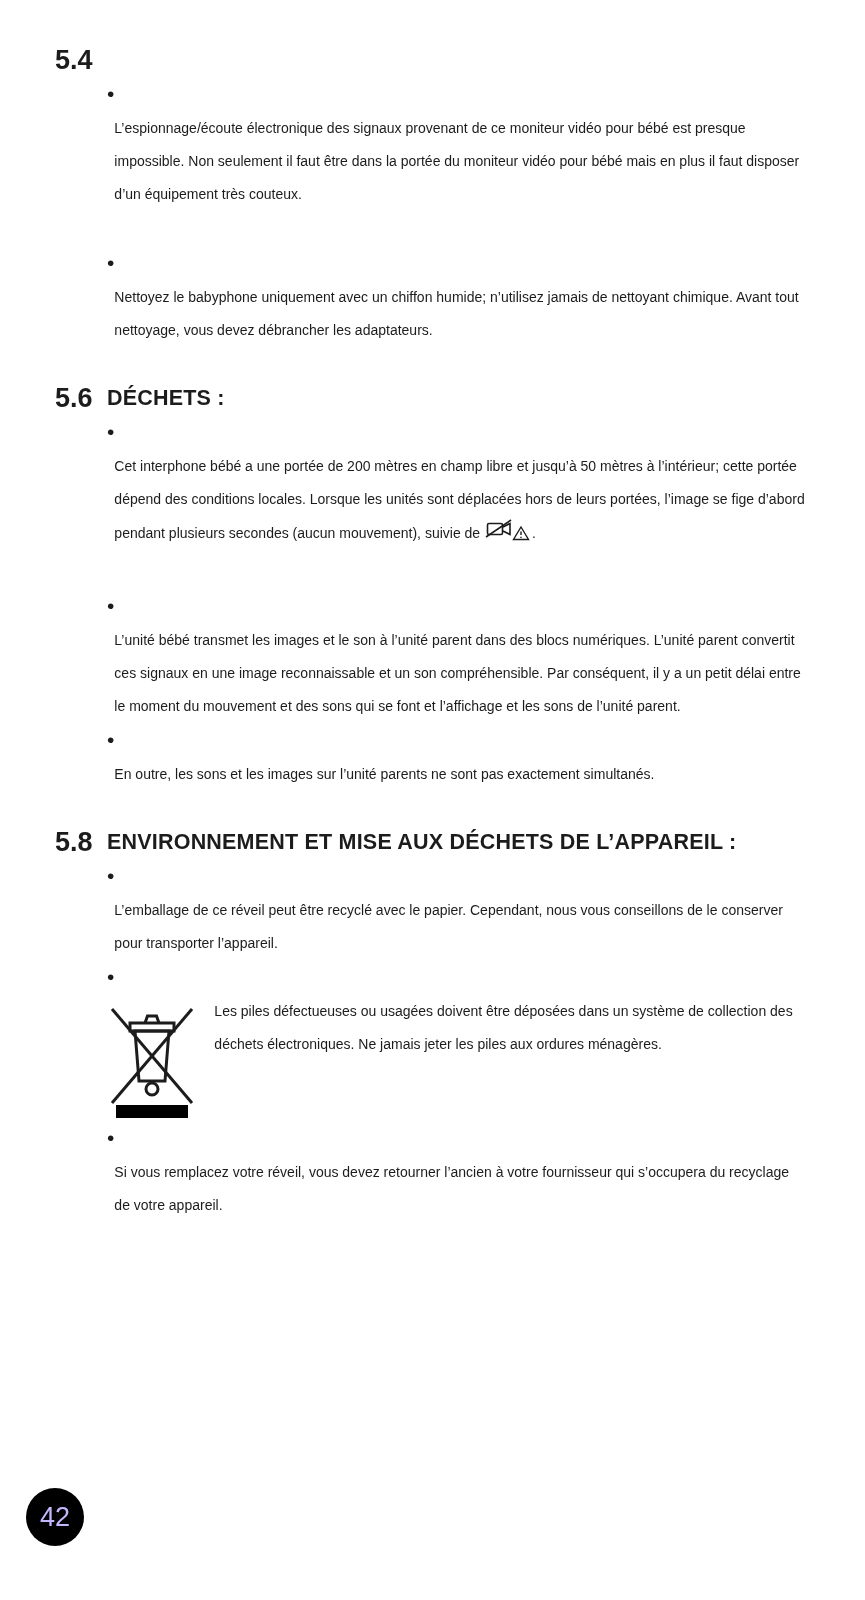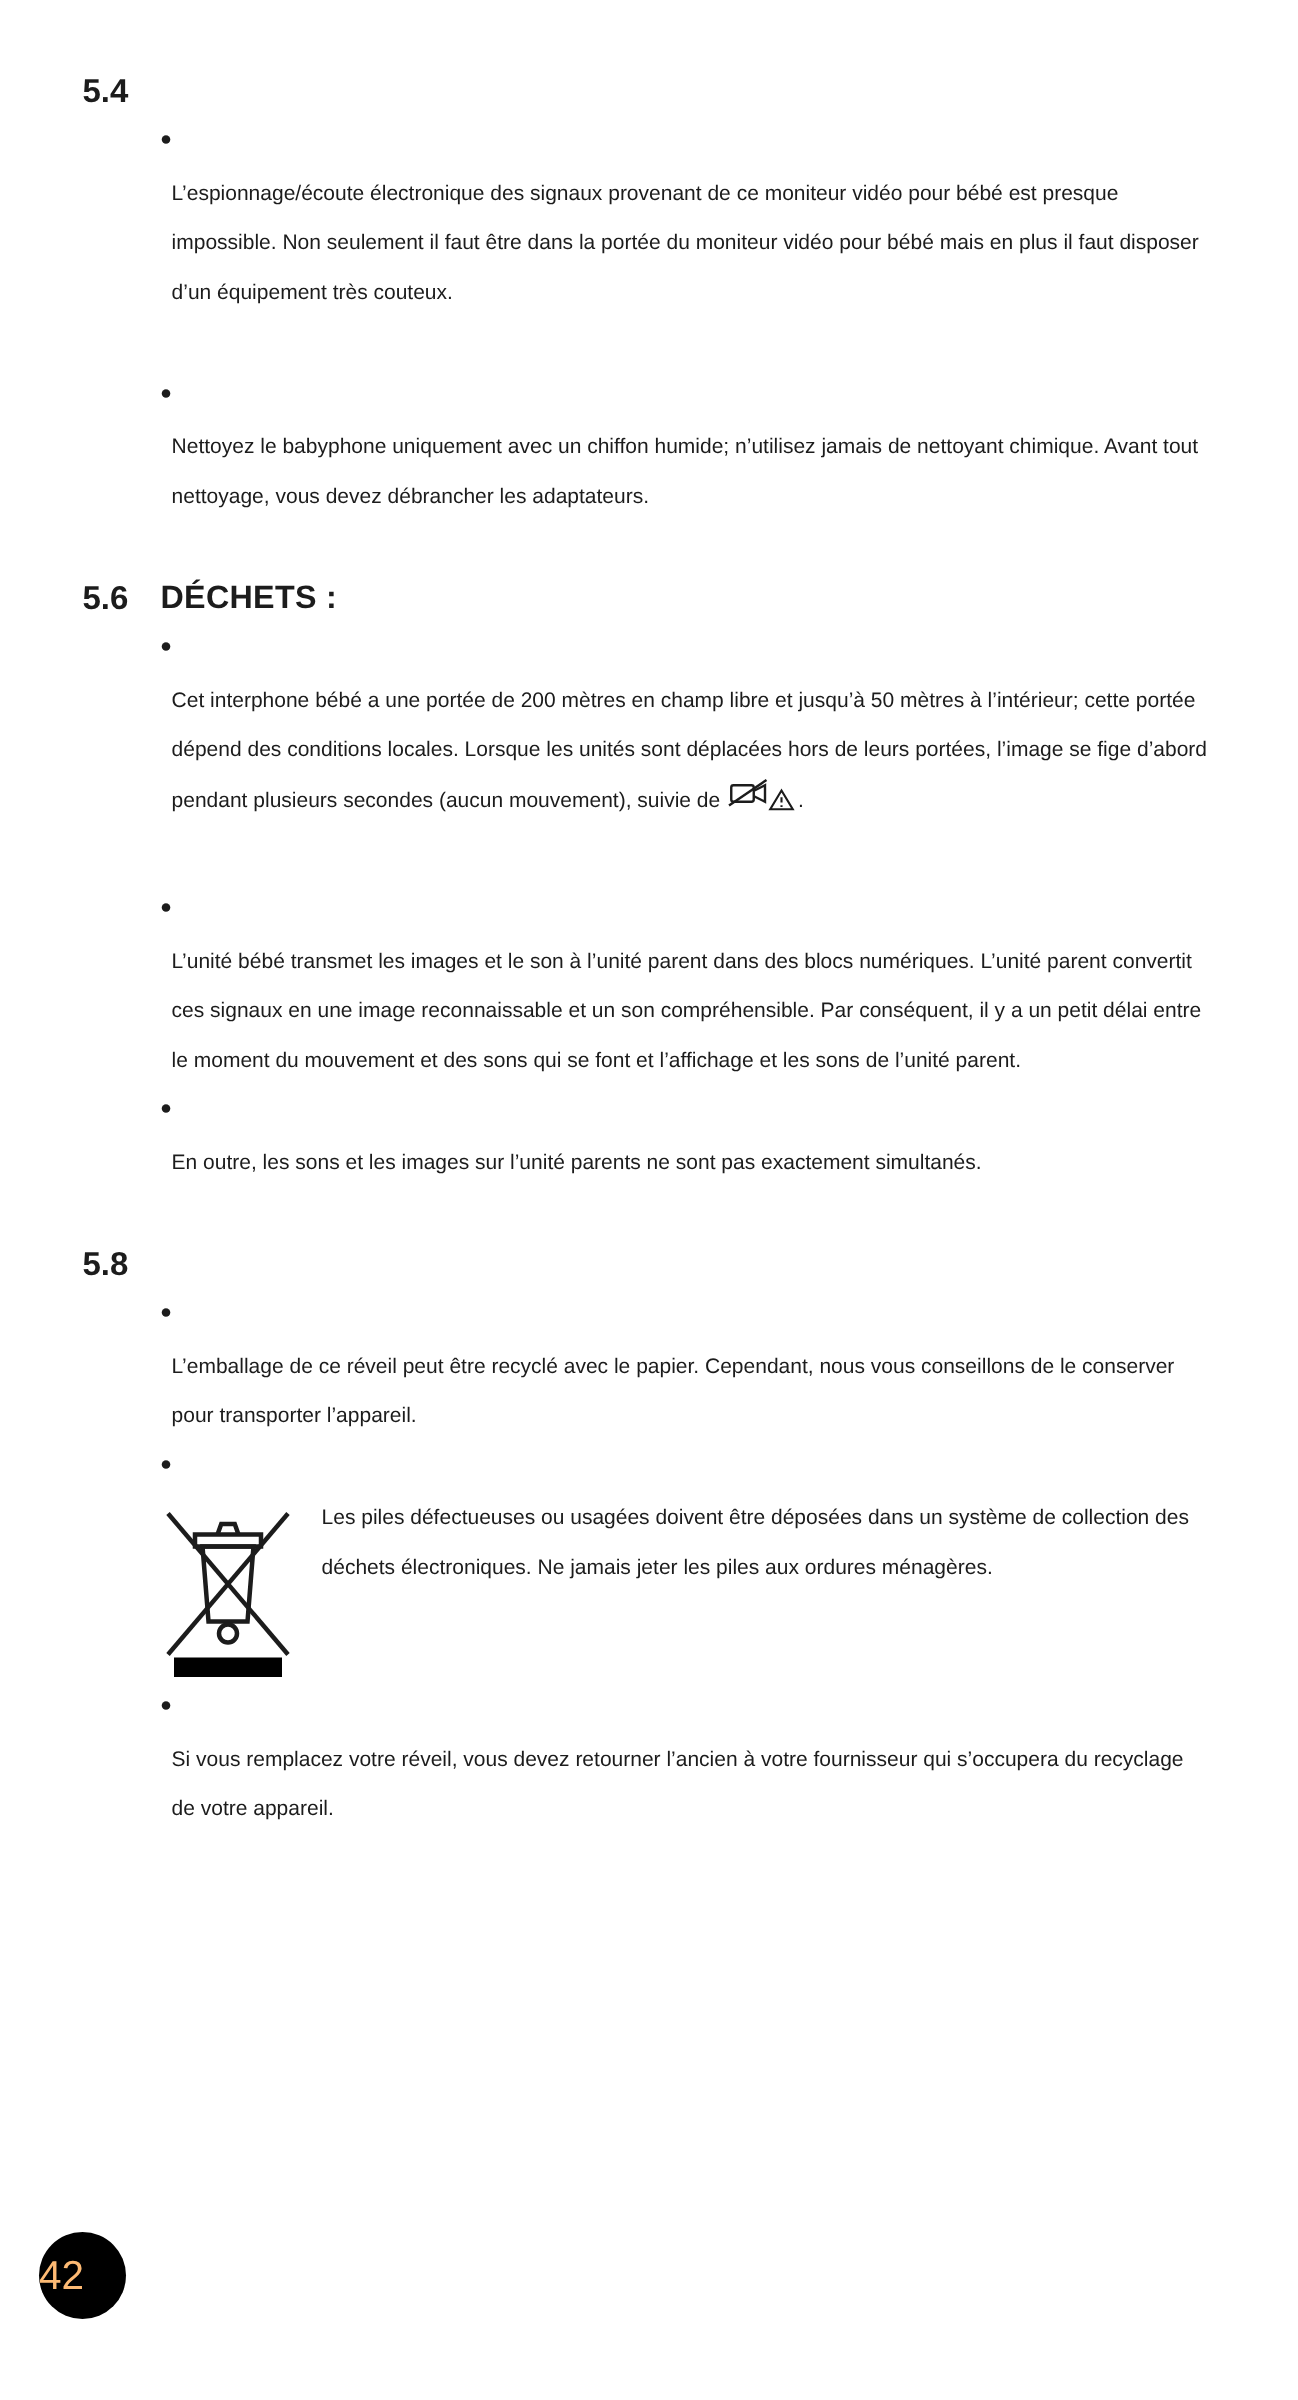--- a/index.html
+++ b/index.html
@@ -20,21 +20,21 @@
     padding: 44px 60px 0 55px;
   }
   .sec { margin: 0 0 35px 0; }
   .sec-head {
     display: flex;
     align-items: flex-start;
   }
   .sec-num {
     flex: 0 0 52px;
     font-weight: bold;
-    font-size: 22px;
+    font-size: 27px;
     line-height: 33px;
   }
   .sec-title {
     margin: 0;
     font-weight: bold;
     font-size: 21.5px;
     line-height: 33px;
     letter-spacing: 0.2px;
   }
   ul.bullets {
@@ -71,24 +71,24 @@
     margin: 2px 16px 0 -8px;
   }
   .page-badge {
     position: absolute;
     left: 26px;
     top: 1488px;
     width: 58px;
     height: 58px;
     border-radius: 50%;
     background: #000000;
-    color: #fdba74;
+    color: #c4b5fd;
     display: flex;
     align-items: center;
-    justify-content: flex-start;
+    justify-content: center;
     font-size: 27px;
   }
 </style>
 </head>
 <body>
 
 <div class="page">
 
   <section class="sec">
     <div class="sec-head">
@@ -144,20 +144,21 @@
       <li class="bullet">
         <span class="dot">•</span>
         <span class="btext">En outre, les sons et les images sur l’unité parents ne sont pas exactement simultanés.</span>
       </li>
     </ul>
   </section>
 
   <section class="sec">
     <div class="sec-head">
       <span class="sec-num">5.8</span>
+      <h2 class="sec-title">ENVIRONNEMENT ET MISE AUX DÉCHETS DE L’APPAREIL :</h2>
     </div>
     <ul class="bullets">
       <li class="bullet">
         <span class="dot">•</span>
         <span class="btext">L’emballage de ce réveil peut être recyclé avec le papier. Cependant, nous vous conseillons de le conserver pour transporter l’appareil.</span>
       </li>
       <li class="bullet">
         <span class="dot">•</span>
         <span class="btext">
           <span class="weee-icon"><svg width="92" height="124" viewBox="0 0 92 124">

